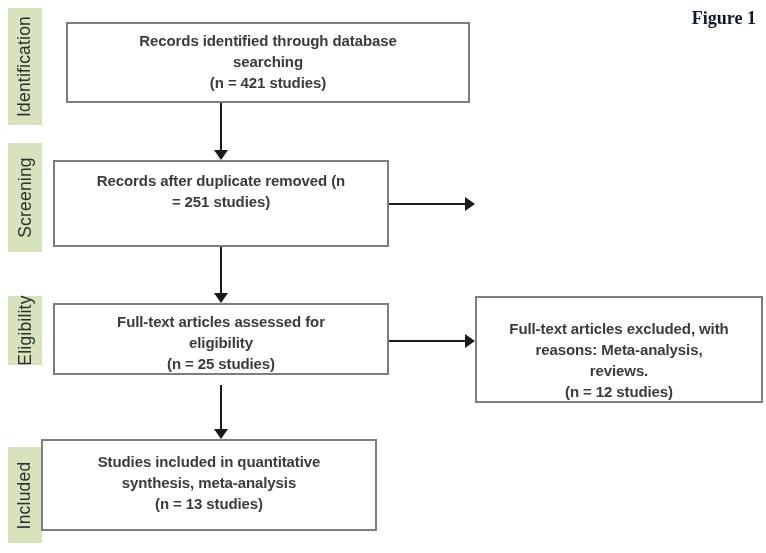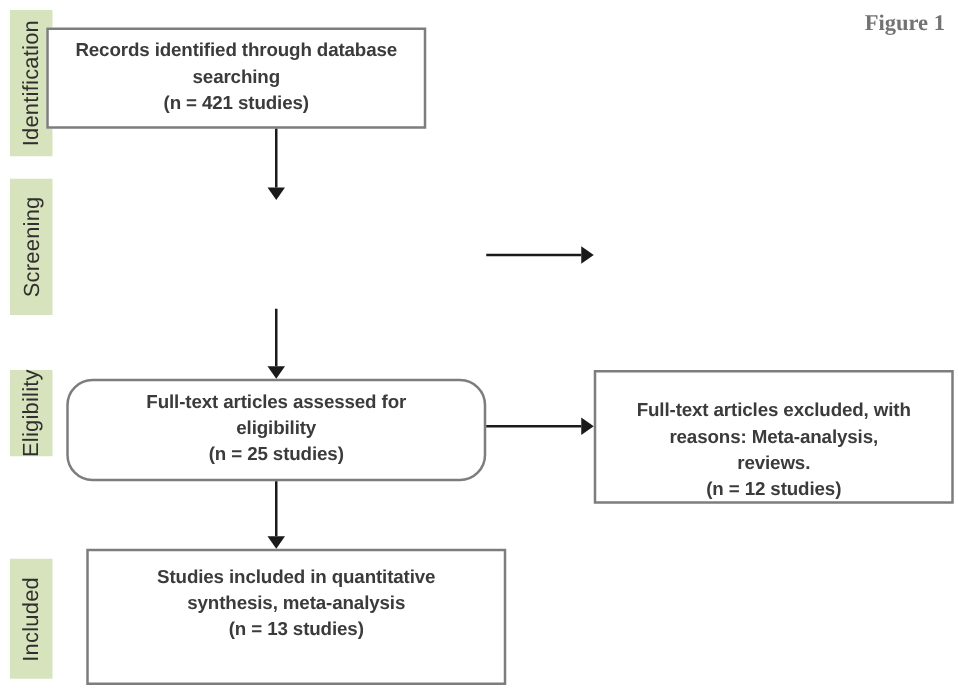--- a/index.html
+++ b/index.html
@@ -11,21 +11,21 @@
     font-family: "Liberation Sans", sans-serif;
     overflow: hidden;
   }
   .figure-label {
     position: absolute;
     top: 8px;
     right: 10px;
     font-family: "Liberation Serif", serif;
     font-weight: bold;
     font-size: 18px;
-    color: #737373;
+    color: #0f172a;
   }
   .stage-label {
     position: absolute;
     background: #d6e3bc;
     display: flex;
     align-items: center;
     justify-content: center;
   }
   .stage-label span {
     display: block;
@@ -75,24 +75,24 @@
     border-top: 7px solid transparent;
     border-bottom: 7px solid transparent;
     border-left: 10px solid #1a1a1a;
   }
   
   #stage-identification { left: 8px;  top: 8px;   width: 34px; height: 117px; }
   #stage-screening      { left: 8px;  top: 143px; width: 34px; height: 109px; }
   #stage-eligibility    { left: 8px;  top: 296px; width: 34px; height: 69px;  }
   #stage-included       { left: 8px;  top: 447px; width: 34px; height: 96px;  }
 
-  #box-identified        { left: 37px;  top: 22px;  width: 304px; height: 81px;  padding-top: 6px;  }
+  #box-identified        { left: 66px;  top: 22px;  width: 404px; height: 81px;  padding-top: 6px;  }
   #box-after-duplicates  { left: 53px;  top: 160px; width: 336px; height: 87px;  padding-top: 8px;  }
-  #box-fulltext-assessed { left: 53px;  top: 303px; width: 336px; height: 82px;  padding-top: 6px; border-radius: 21px;  }
-  #box-included-synthesis{ left: 69px;  top: 439px; width: 336px; height: 109px; padding-top: 10px; }
+  #box-fulltext-assessed { left: 53px;  top: 303px; width: 336px; height: 72px;  padding-top: 6px;  }
+  #box-included-synthesis{ left: 41px;  top: 439px; width: 336px; height: 92px; padding-top: 10px; }
   #box-records-excluded  { left: 475px; top: 160px; width: 288px; height: 87px;  padding-top: 10px; }
   #box-fulltext-excluded { left: 475px; top: 296px; width: 288px; height: 107px; padding-top: 20px;  }
 
   #arrow1-line { left: 220px; top: 103px; height: 47px; }
   #arrow1-head { left: 214px; top: 150px; }
   #arrow2-line { left: 220px; top: 247px; height: 46px; }
   #arrow2-head { left: 214px; top: 293px; }
   #arrow3-line { left: 220px; top: 385px; height: 44px; }
   #arrow3-head { left: 214px; top: 429px; }
   #arrow4-line { left: 389px; top: 203px; width: 76px; }
@@ -119,20 +119,24 @@
   <div class="stage-label" id="stage-included">
     <span>Included</span>
   </div>
 
   <div class="flow-box" id="box-identified">
     <div class="box-text">Records identified through database
 searching
 (n = 421 studies)</div>
   </div>
 
+  <div class="flow-box" id="box-after-duplicates">
+    <div class="box-text">Records after duplicate removed (n
+= 251 studies)</div>
+  </div>
 
 
   <div class="flow-box" id="box-fulltext-assessed">
     <div class="box-text">Full-text articles assessed for
 eligibility
 (n = 25 studies)</div>
   </div>
 
   <div class="flow-box" id="box-fulltext-excluded">
     <div class="box-text">Full-text articles excluded, with

